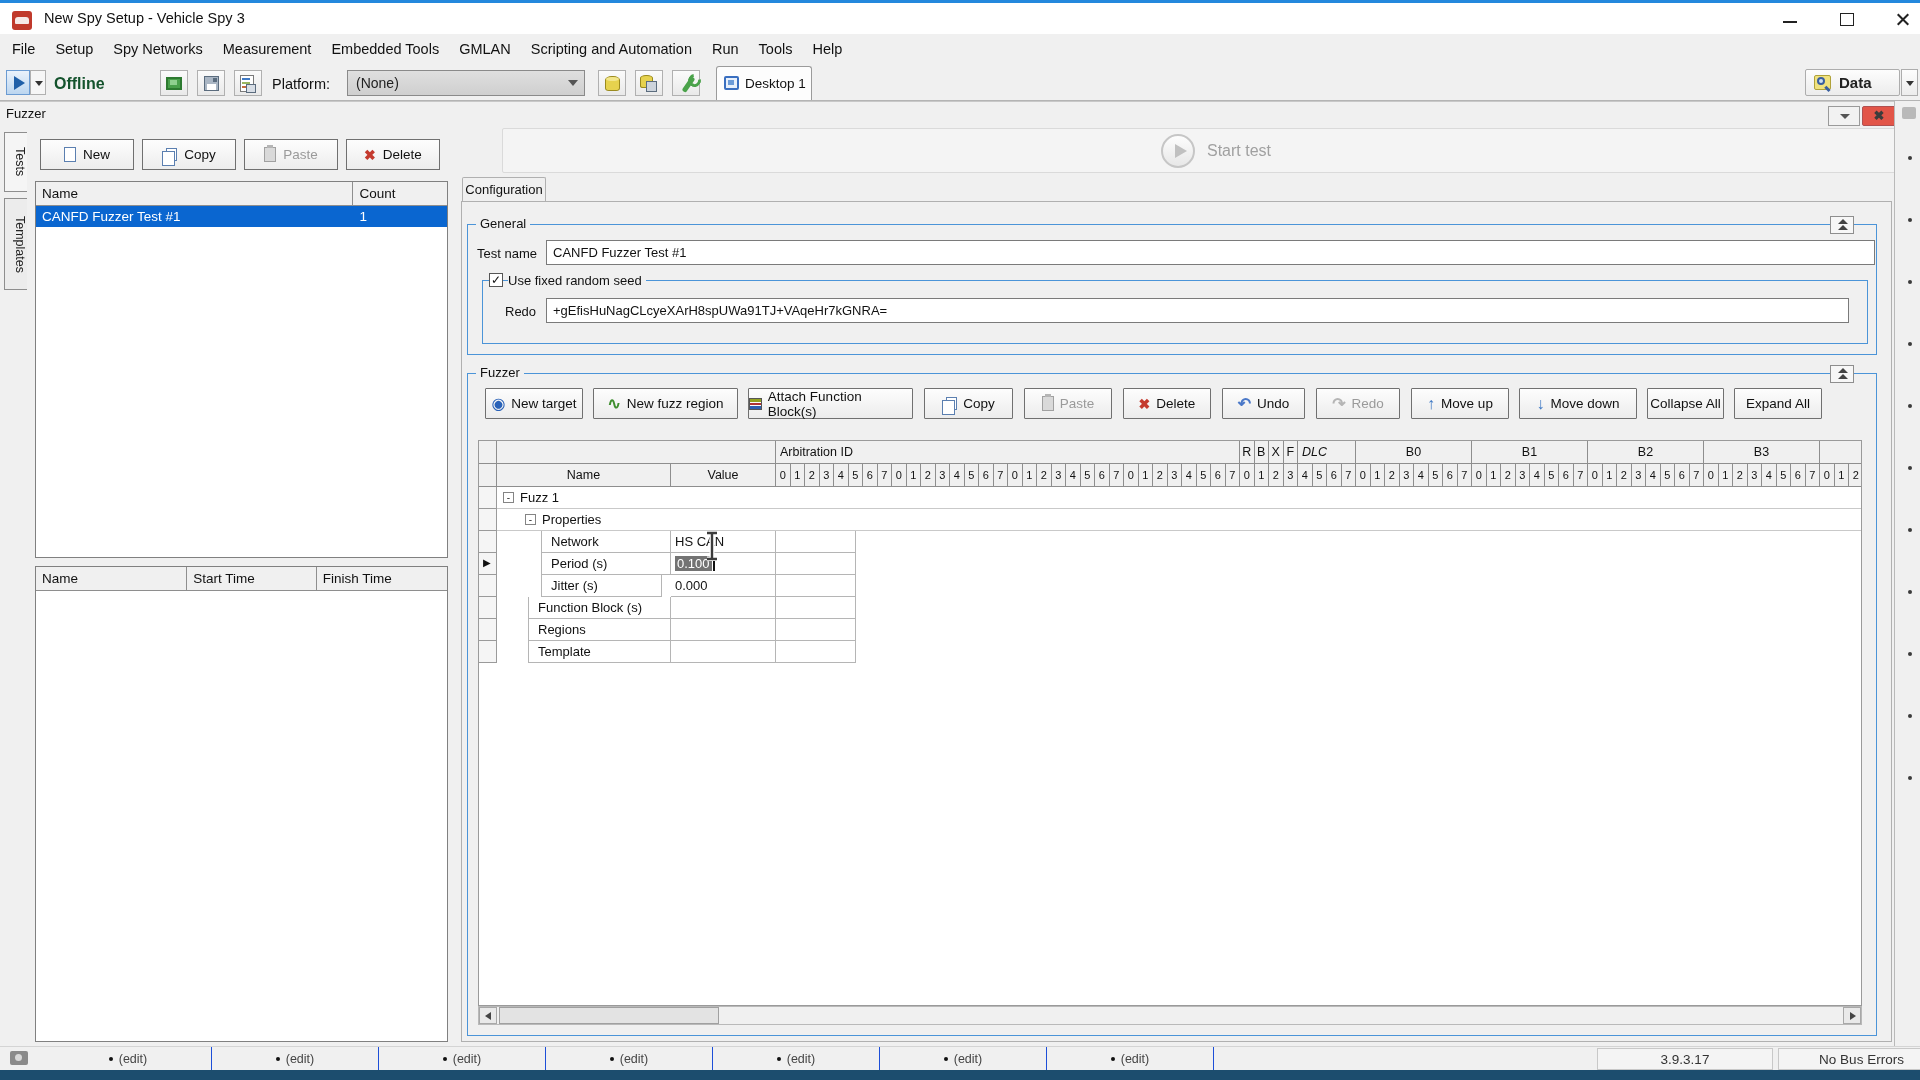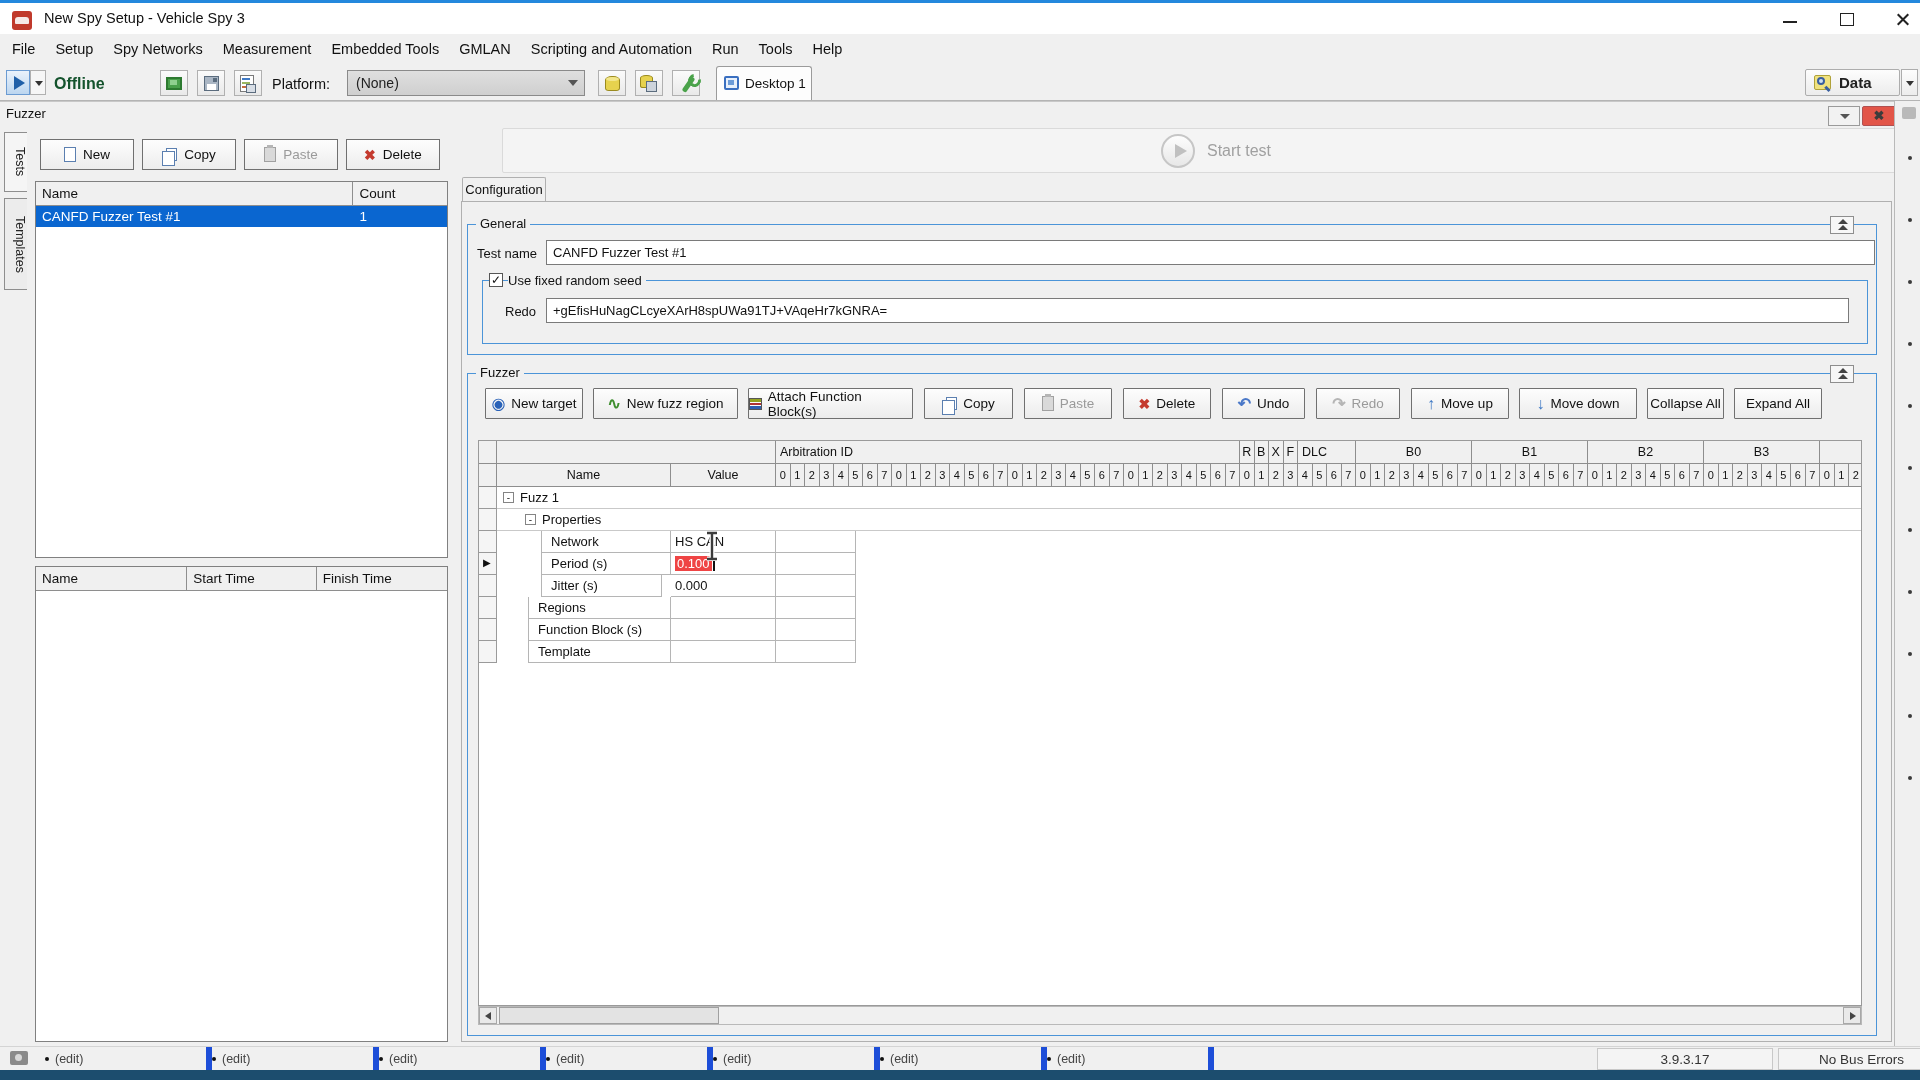--- a/index.html
+++ b/index.html
@@ -122,21 +122,21 @@
   .gh.left{justify-content:flex-start;padding-left:4px;}
   .hbit{flex:none;width:14.5px;border-right:1px solid #8e8e8e;font-size:11px;color:#111;display:flex;align-items:center;justify-content:center;background:#f0f0f0;}
   .grow{position:relative;height:22px;}
   .gut{position:absolute;left:0;top:0;width:18px;height:22px;border-right:1px solid #9a9a9a;border-bottom:1px solid #9a9a9a;background:#f5f5f5;}
   .rowmark{position:absolute;left:4px;top:4px;font-size:10px;color:#111;}
   .groupline{position:absolute;left:18px;right:0;top:0;height:22px;border-bottom:1px solid #c9c9c9;display:flex;align-items:center;}
   .exp{display:inline-block;width:11px;height:11px;border:1px solid #848484;background:#fff;font-size:10px;line-height:9px;text-align:center;color:#333;margin-right:6px;flex:none;}
   .gname{position:absolute;top:0;height:22px;border:1px solid #b5b5b5;border-top:none;font-size:13px;color:#111;display:flex;align-items:center;padding-left:9px;background:#fff;}
   .gval{position:absolute;left:192px;width:105px;top:0;height:22px;border-right:1px solid #b5b5b5;border-bottom:1px solid #b5b5b5;font-size:13px;color:#111;display:flex;align-items:center;padding-left:4px;background:#fff;}
   .gextra{position:absolute;left:297px;width:80px;top:0;height:22px;border-right:1px solid #b5b5b5;border-bottom:1px solid #b5b5b5;background:#fff;}
-  .selval{background:#ef4444;color:#fff;padding:0 2px;}
+  .selval{background:#737373;color:#fff;padding:0 2px;}
   .caretbar{display:inline-block;width:2px;height:14px;background:#111;margin-left:1px;vertical-align:middle;}
   .rowlabel{font-size:13px;color:#111;}
 
   
   .hscroll{position:absolute;left:478px;top:1006px;width:1384px;height:19px;background:#f0f0f0;border:1px solid #b9b9b9;}
   .sbtn{position:absolute;top:0;width:18px;height:17px;background:#e9e9e9;border:1px solid #a8a8a8;}
   .sarrow-l{position:absolute;left:5px;top:4px;border-right:6px solid #444;border-top:4px solid transparent;border-bottom:4px solid transparent;}
   .sarrow-r{position:absolute;left:6px;top:4px;border-left:6px solid #444;border-top:4px solid transparent;border-bottom:4px solid transparent;}
   .sthumb{position:absolute;left:20px;top:0;width:220px;height:17px;background:#e3e3e3;border:1px solid #a0a0a0;}
 
@@ -145,21 +145,21 @@
 
   
   .rstrip{position:absolute;left:1894px;top:101px;width:26px;height:945px;background:#f0f0f0;border-left:1px solid #b9b9b9;}
   .rdot{position:absolute;left:13px;width:4px;height:4px;border-radius:50%;background:#3a3a3a;}
   .rtopicon{position:absolute;left:1902px;top:107px;width:14px;height:12px;background:#b9b9b9;border-radius:2px;}
 
   
   .statusbar{position:absolute;left:0;top:1046px;width:1920px;height:24px;background:#f0f0f0;border-top:1px solid #d4d4d4;}
   .sticon{position:absolute;left:10px;top:4px;width:18px;height:14px;background:#8a8a8a;border-radius:2px;}
   .sticon::after{content:"";position:absolute;left:5px;top:3px;width:7px;height:7px;border-radius:50%;background:#d8d8d8;}
-  .stseg{position:absolute;top:0;height:23px;border-right:6px solid #1d4ed8;display:flex;align-items:center;justify-content:flex-start;gap:6px;font-size:12.5px;color:#444;}
+  .stseg{position:absolute;top:0;height:23px;border-right:1px solid #1d4ed8;display:flex;align-items:center;justify-content:center;gap:6px;font-size:12.5px;color:#444;}
   .stdot{width:4px;height:4px;background:#111;border-radius:50%;}
   .stcell{position:absolute;top:1px;height:22px;border:1px solid #c8c8c8;display:flex;align-items:center;justify-content:center;font-size:13.5px;color:#333;background:#f4f4f4;margin-left:25px;}
   .bottomstrip{position:absolute;left:0;top:1070px;width:1920px;height:10px;background:#1c4d6e;}
   .capline{position:absolute;left:0;top:101px;width:1920px;height:1px;background:#c8c8c8;}
 </style>
 </head>
 <body>
 
 <div id="page">
 
@@ -346,21 +346,21 @@
 
   <div class="grid">
     <div class="ghead" id="ghead1">
         <div class="gh" style="width: 18px;"></div>
         <div class="gh" style="width: 279px;"></div>
         <div class="gh left" style="width: 464px;">Arbitration ID</div>
         <div class="gh" style="width: 14.5px;">R</div>
         <div class="gh" style="width: 14.5px;">B</div>
         <div class="gh" style="width: 14.5px;">X</div>
         <div class="gh" style="width: 14.5px;">F</div>
-        <div class="gh left" style="width: 58px;">DLC</div>
+        <div class="gh left" style="width: 58px; font-style: italic;">DLC</div>
         <div class="gh" style="width: 116px;">B0</div>
         <div class="gh" style="width: 116px;">B1</div>
         <div class="gh" style="width: 116px;">B2</div>
         <div class="gh" style="width: 116px;">B3</div>
         <div class="gh" style="width: 43.5px;"></div>
       </div>
     <div class="ghead" id="ghead2">
         <div class="gh" style="width: 18px;"></div>
         <div class="gh" style="width: 174px;">Name</div>
         <div class="gh" style="width: 105px;">Value</div>
@@ -473,27 +473,27 @@
           <div class="gextra"></div>
         </div>
         <div class="grow">
           <div class="gut"></div>
           <div class="gname" style="left: 62px; width: 121px;">Jitter (s)</div>
           <div class="gval">0.000</div>
           <div class="gextra"></div>
         </div>
         <div class="grow">
           <div class="gut"></div>
-          <div class="gname" style="left: 49px; width: 143px;">Regions</div>
+          <div class="gname" style="left: 49px; width: 143px;">Function Block (s)</div>
           <div class="gval"></div>
           <div class="gextra"></div>
         </div>
         <div class="grow">
           <div class="gut"></div>
-          <div class="gname" style="left: 49px; width: 143px;">Function Block (s)</div>
+          <div class="gname" style="left: 49px; width: 143px;">Regions</div>
           <div class="gval"></div>
           <div class="gextra"></div>
         </div>
         <div class="grow">
           <div class="gut"></div>
           <div class="gname" style="left: 49px; width: 143px;">Template</div>
           <div class="gval"></div>
           <div class="gextra"></div>
         </div>
       </div>

